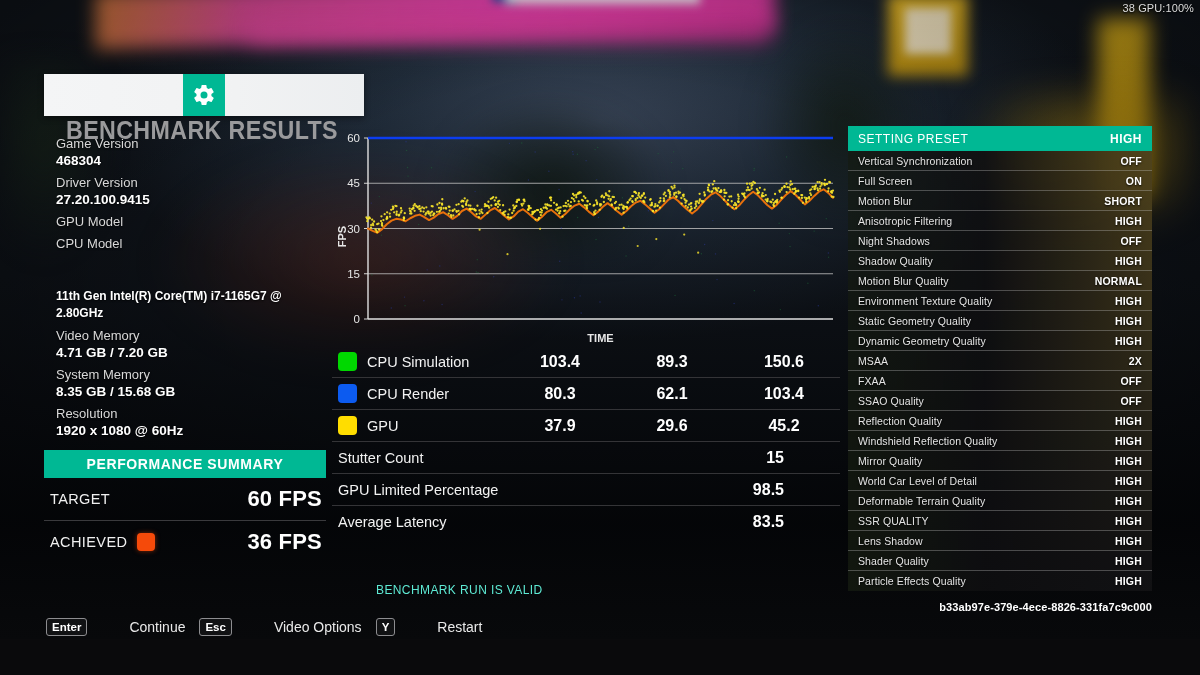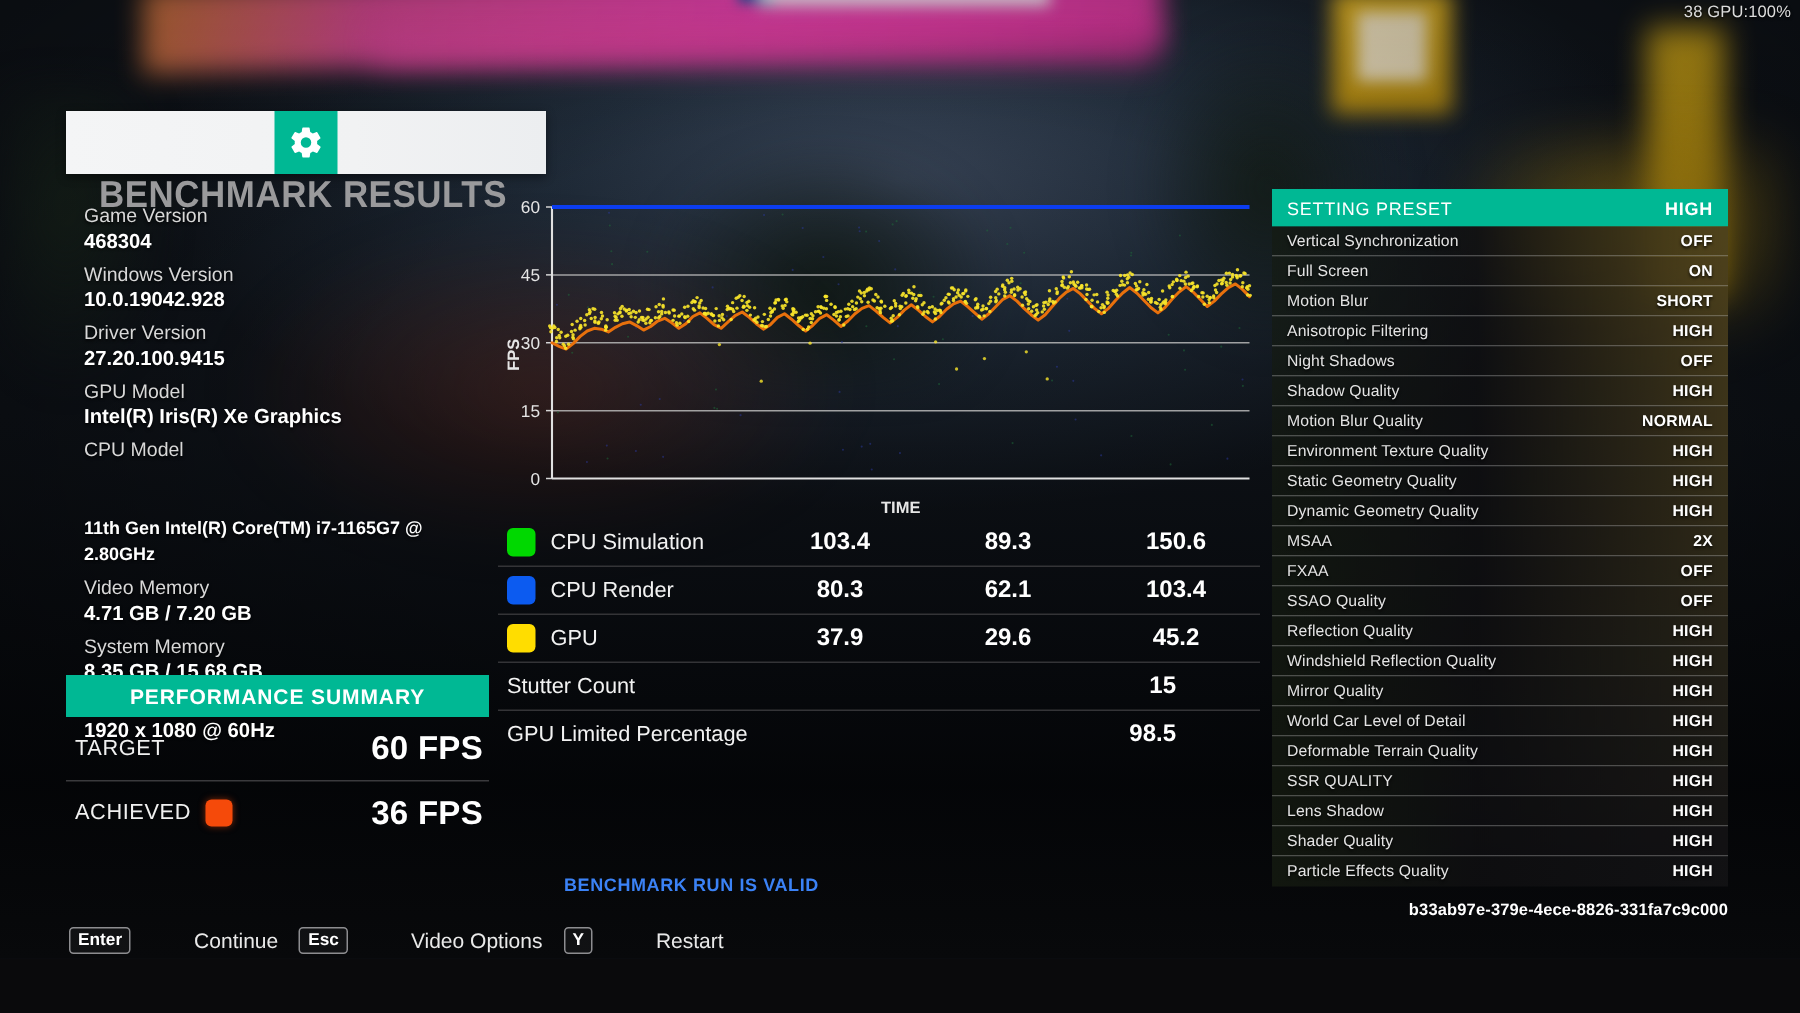--- a/index.html
+++ b/index.html
@@ -225,21 +225,21 @@
   .row-label {
     width: 172px; display: flex; align-items: center; gap: 10px;
     padding-left: 6px; color: #f2f2f2; font-size: 14.5px;
   }
   .swatch { width: 19px; height: 19px; border-radius: 4px; flex: 0 0 19px; }
   .cell { width: 112px; text-align: center; font-weight: 700; font-size: 16px; }
   .cell.wide { width: 336px; text-align: right; padding-right: 56px; }
   .row-label.wide { width: 172px; }
   .valid-text {
     position: absolute; left: 376px; top: 583px;
-    color: #3b82f6; font-size: 12px; font-weight: 700; letter-spacing: .4px;
+    color: #5eead4; font-size: 12px; font-weight: 400; letter-spacing: .4px;
   }
 
   
   .settings {
     position: absolute; left: 848px; top: 126px; width: 304px;
   }
   .set-head {
     display: flex; align-items: center;
     height: 25px; background: #00b894; color: #fff;
     padding: 0 10px; font-size: 12px; letter-spacing: .5px;
@@ -303,30 +303,25 @@
     <div class="header-title">BENCHMARK RESULTS</div>
   </div>
 
   <div class="sys-panel">
     <div class="sys-body" id="sys-body">
         <div class="sys-row">
           <div class="sys-label">Game Version</div>
           <div class="sys-value">468304</div>
         </div>
         <div class="sys-row">
-          <div class="sys-label">Windows Version</div>
-          <div class="sys-value">10.0.19042.928</div>
-        </div>
-        <div class="sys-row">
           <div class="sys-label">Driver Version</div>
           <div class="sys-value">27.20.100.9415</div>
         </div>
         <div class="sys-row">
           <div class="sys-label">GPU Model</div>
-          <div class="sys-value">Intel(R) Iris(R) Xe Graphics</div>
         </div>
         <div class="sys-row">
           <div class="sys-label">CPU Model</div>
           <div class="sys-value small">11th Gen Intel(R) Core(TM) i7-1165G7 @ 2.80GHz</div>
         </div>
         <div class="sys-row">
           <div class="sys-label">Video Memory</div>
           <div class="sys-value">4.71 GB / 7.20 GB</div>
         </div>
         <div class="sys-row">
@@ -1121,20 +1116,24 @@
           <div class="cell">45.2</div>
         </div>
         <div class="stats-row">
           <div class="row-label wide" style="width: 172px; white-space: nowrap;">Stutter Count</div>
           <div class="cell wide">15</div>
         </div>
         <div class="stats-row">
           <div class="row-label wide" style="width: 172px; white-space: nowrap;">GPU Limited Percentage</div>
           <div class="cell wide">98.5</div>
         </div>
+        <div class="stats-row">
+          <div class="row-label wide" style="width: 172px; white-space: nowrap;">Average Latency</div>
+          <div class="cell wide">83.5</div>
+        </div>
       </div>
   </div>
   <div class="valid-text">BENCHMARK RUN IS VALID</div>
 
   <div class="settings">
     <div class="set-head">
       <span class="k">SETTING PRESET</span>
       <span class="v">HIGH</span>
     </div>
     <div class="set-rows" id="set-rows">

